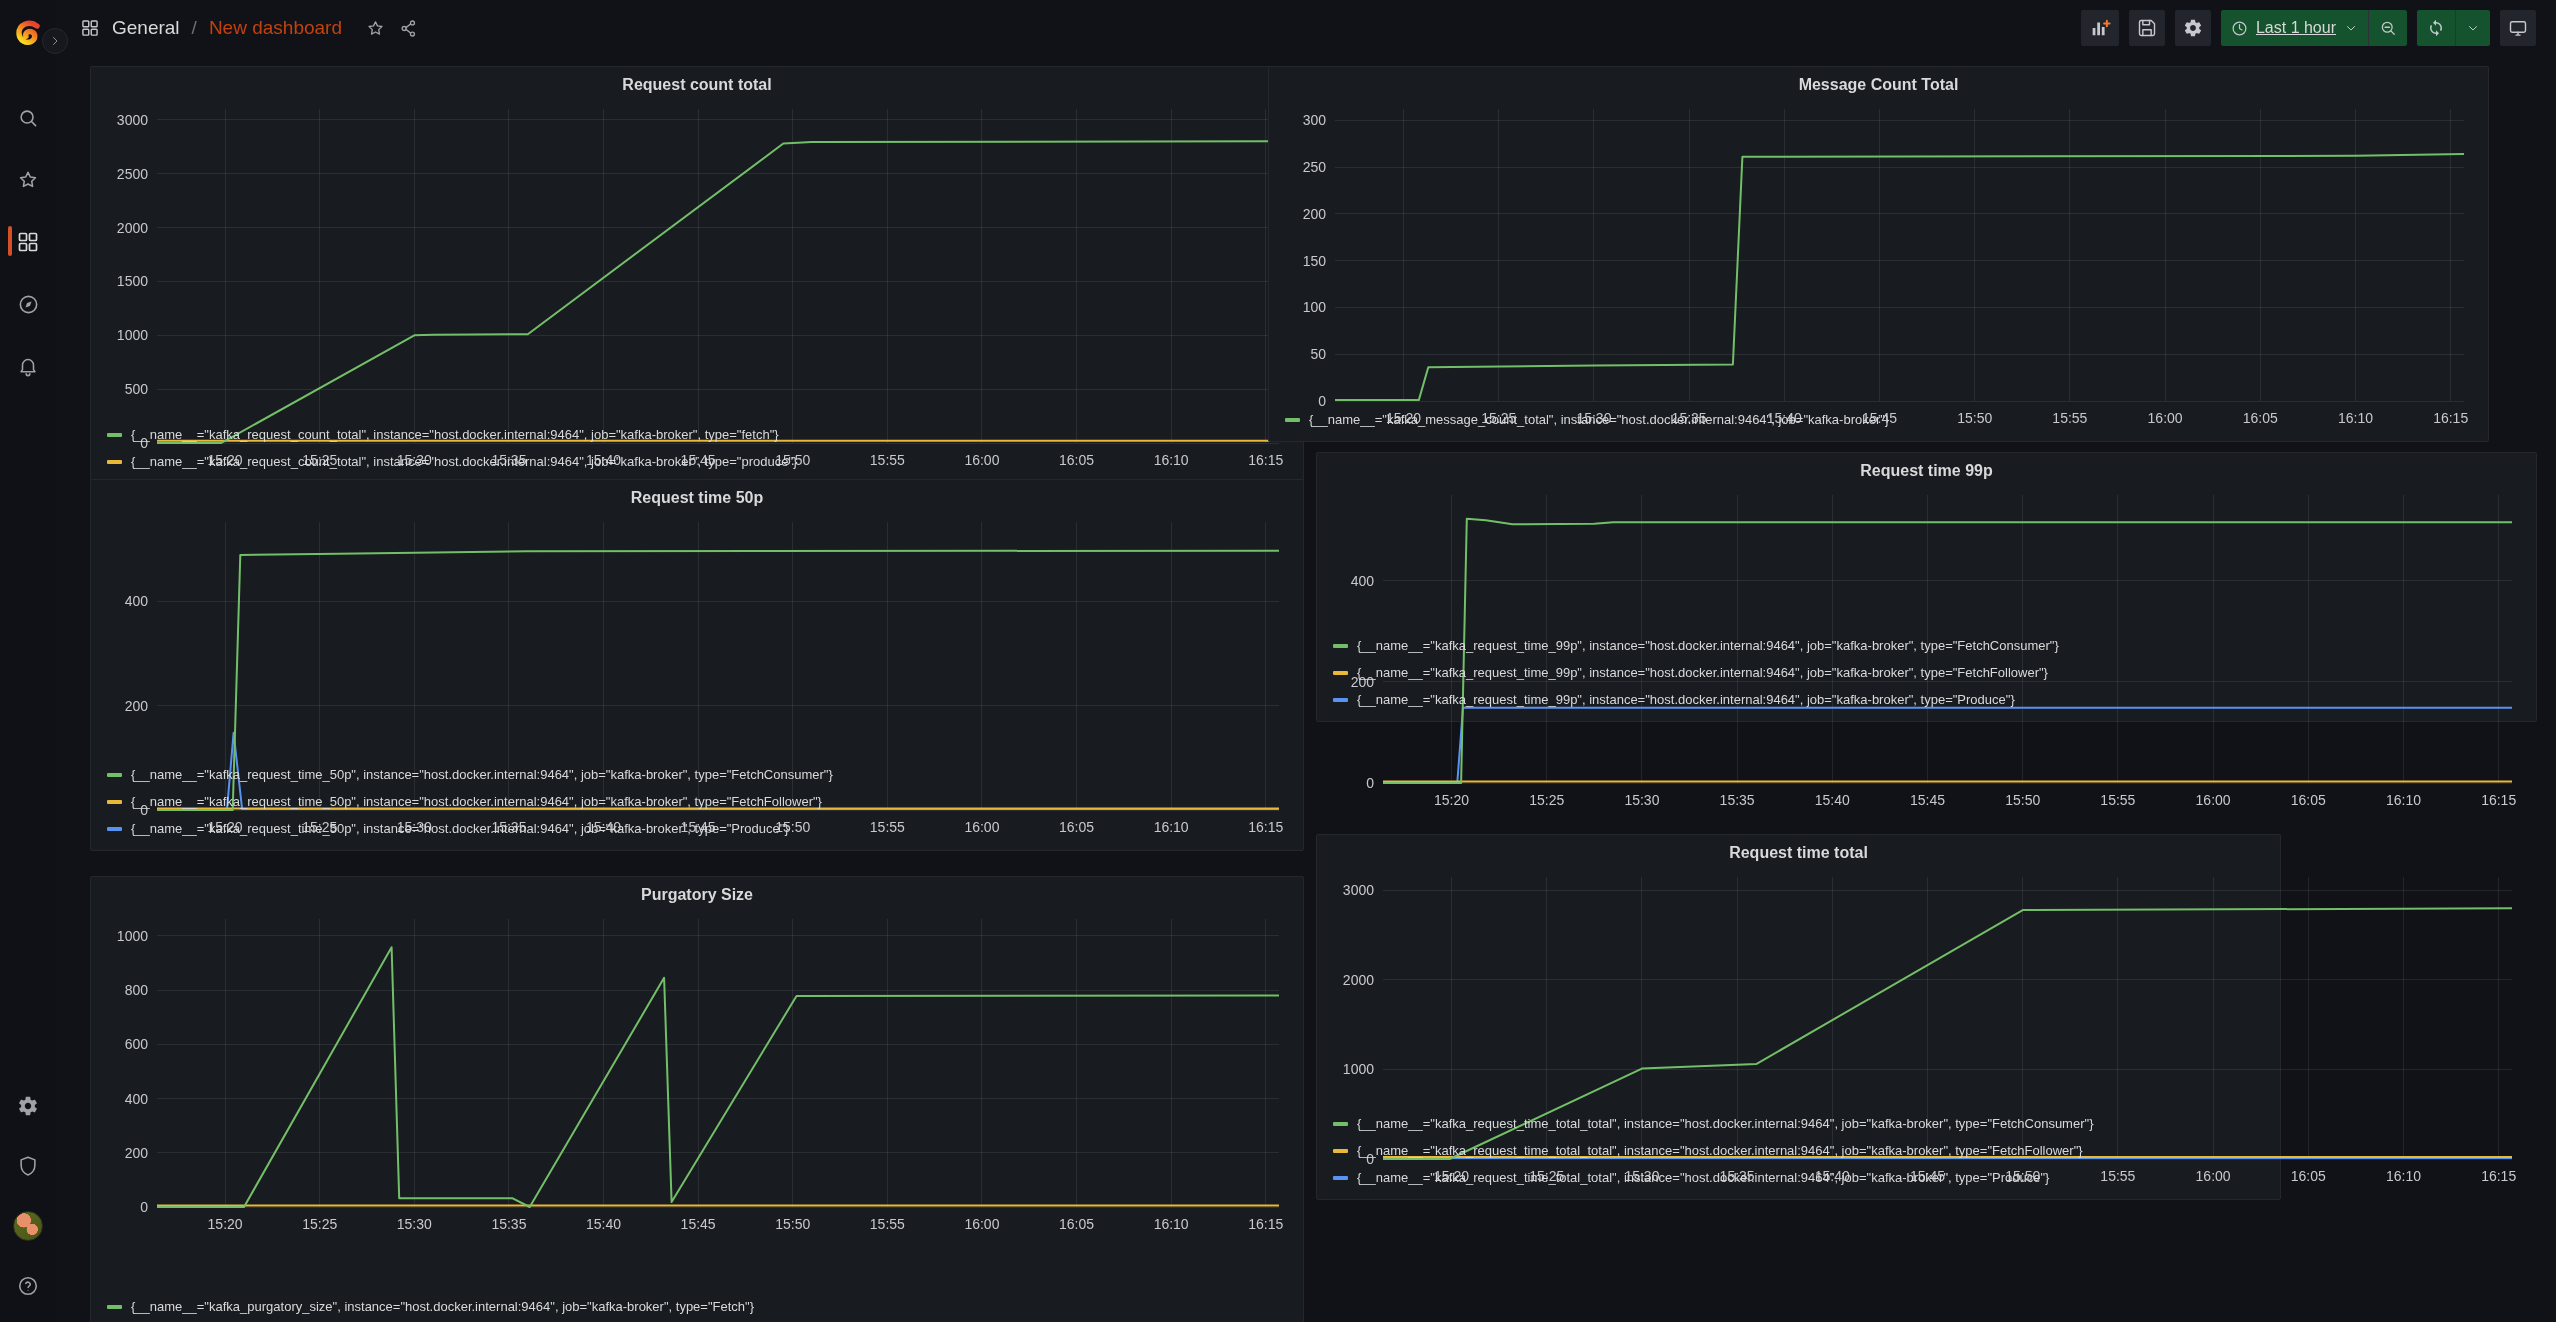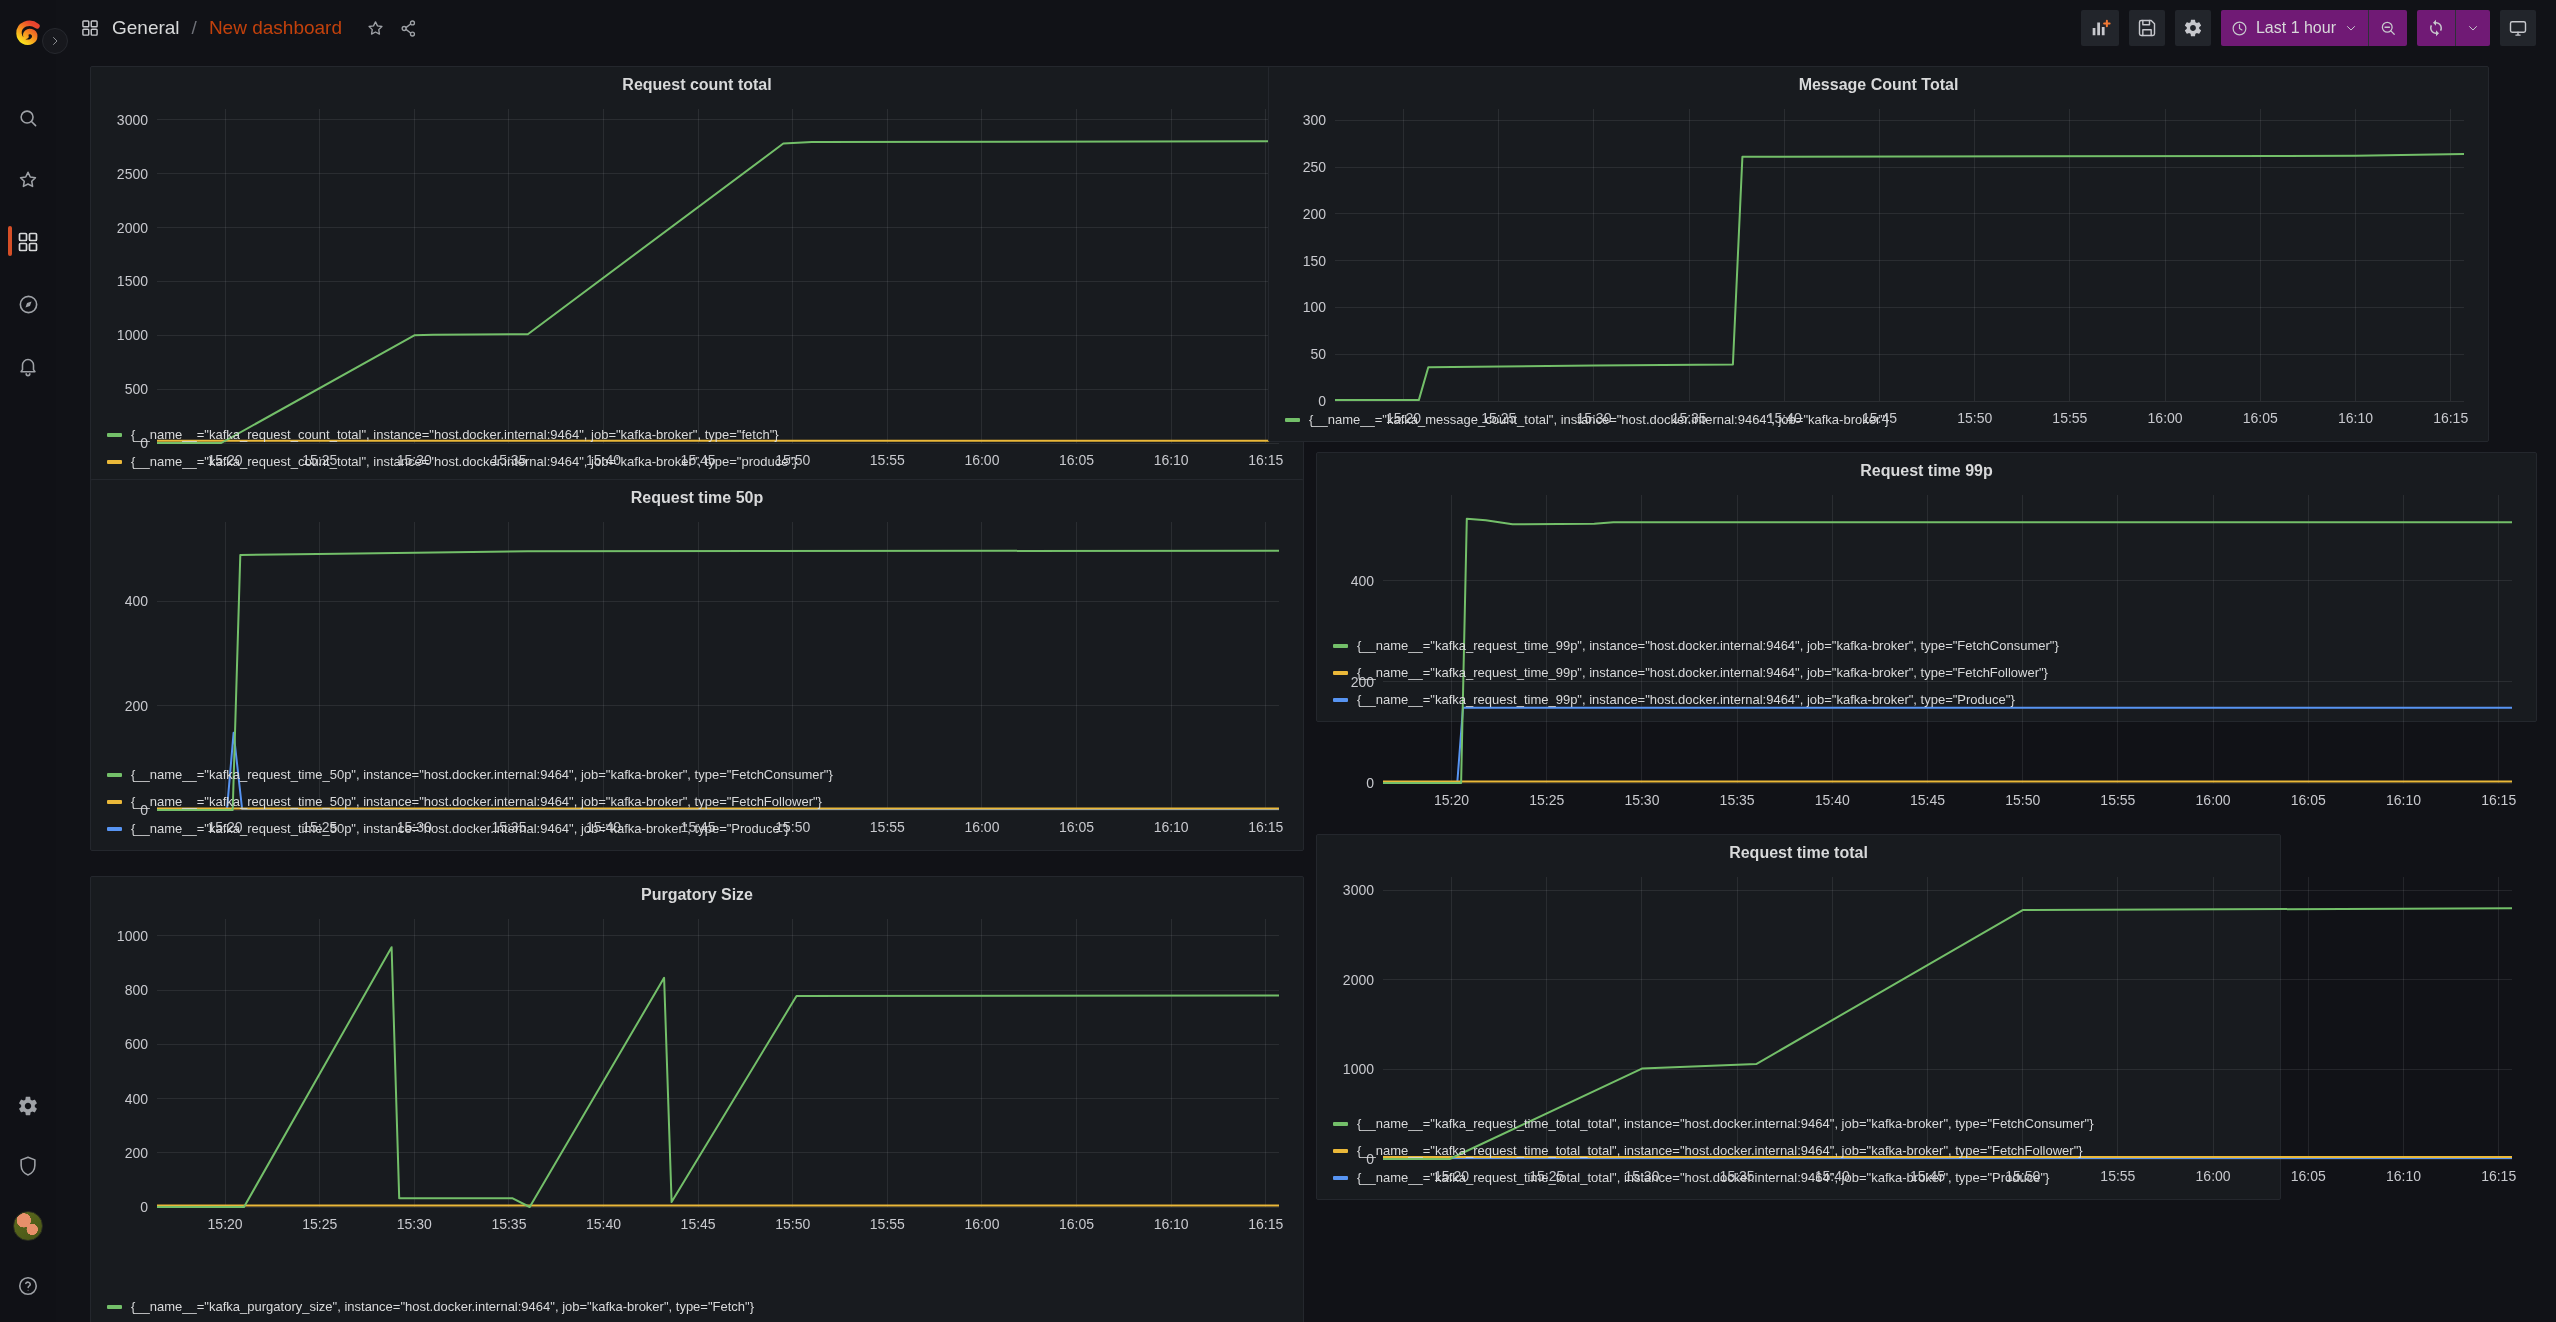--- a/index.html
+++ b/index.html
@@ -46,21 +46,21 @@
   .breadcrumb { display:flex; align-items:center; gap:12px; font-size:19px; }
   .crumb-section { color:#d8d9da; cursor:pointer; }
   .crumb-sep { color:#6e7077; }
   .crumb-title { color:#c2410c; cursor:pointer; }
   .crumb-icons { display:flex; align-items:center; gap:14px; margin-left:12px; color:#9fa2a7; }
   .toolbar { margin-left:auto; display:flex; align-items:center; gap:10px; }
   .tbtn {
     height:36px; min-width:36px; padding:0 8px; background:#22252b; border-radius:2px;
     display:flex; align-items:center; justify-content:center; color:#c7c8cd; cursor:pointer;
   }
-  .tgroup { display:flex; align-items:stretch; background:#701a75; border-radius:2px; overflow:hidden; }
+  .tgroup { display:flex; align-items:stretch; background:#14532d; border-radius:2px; overflow:hidden;text-decoration:underline; }
   .tgroup .gbtn { display:flex; align-items:center; gap:8px; padding:0 10px; height:36px; color:#c7c8cd; cursor:pointer; }
   .tgroup .divider { width:1px; background:#2e3138; }
   .time-label { font-size:16px; color:#d8d9da; white-space:nowrap; }
   
   .panel {
     position:absolute; background:#181b1f; border:1px solid #24272d; border-radius:2px;
     display:flex; flex-direction:column; padding:4px 10px 8px 10px;
   }
   .p1{left:90px;  top:66px;  width:1214px; height:418px}
   .p3{left:90px;  top:479px; width:1214px; height:372px}

